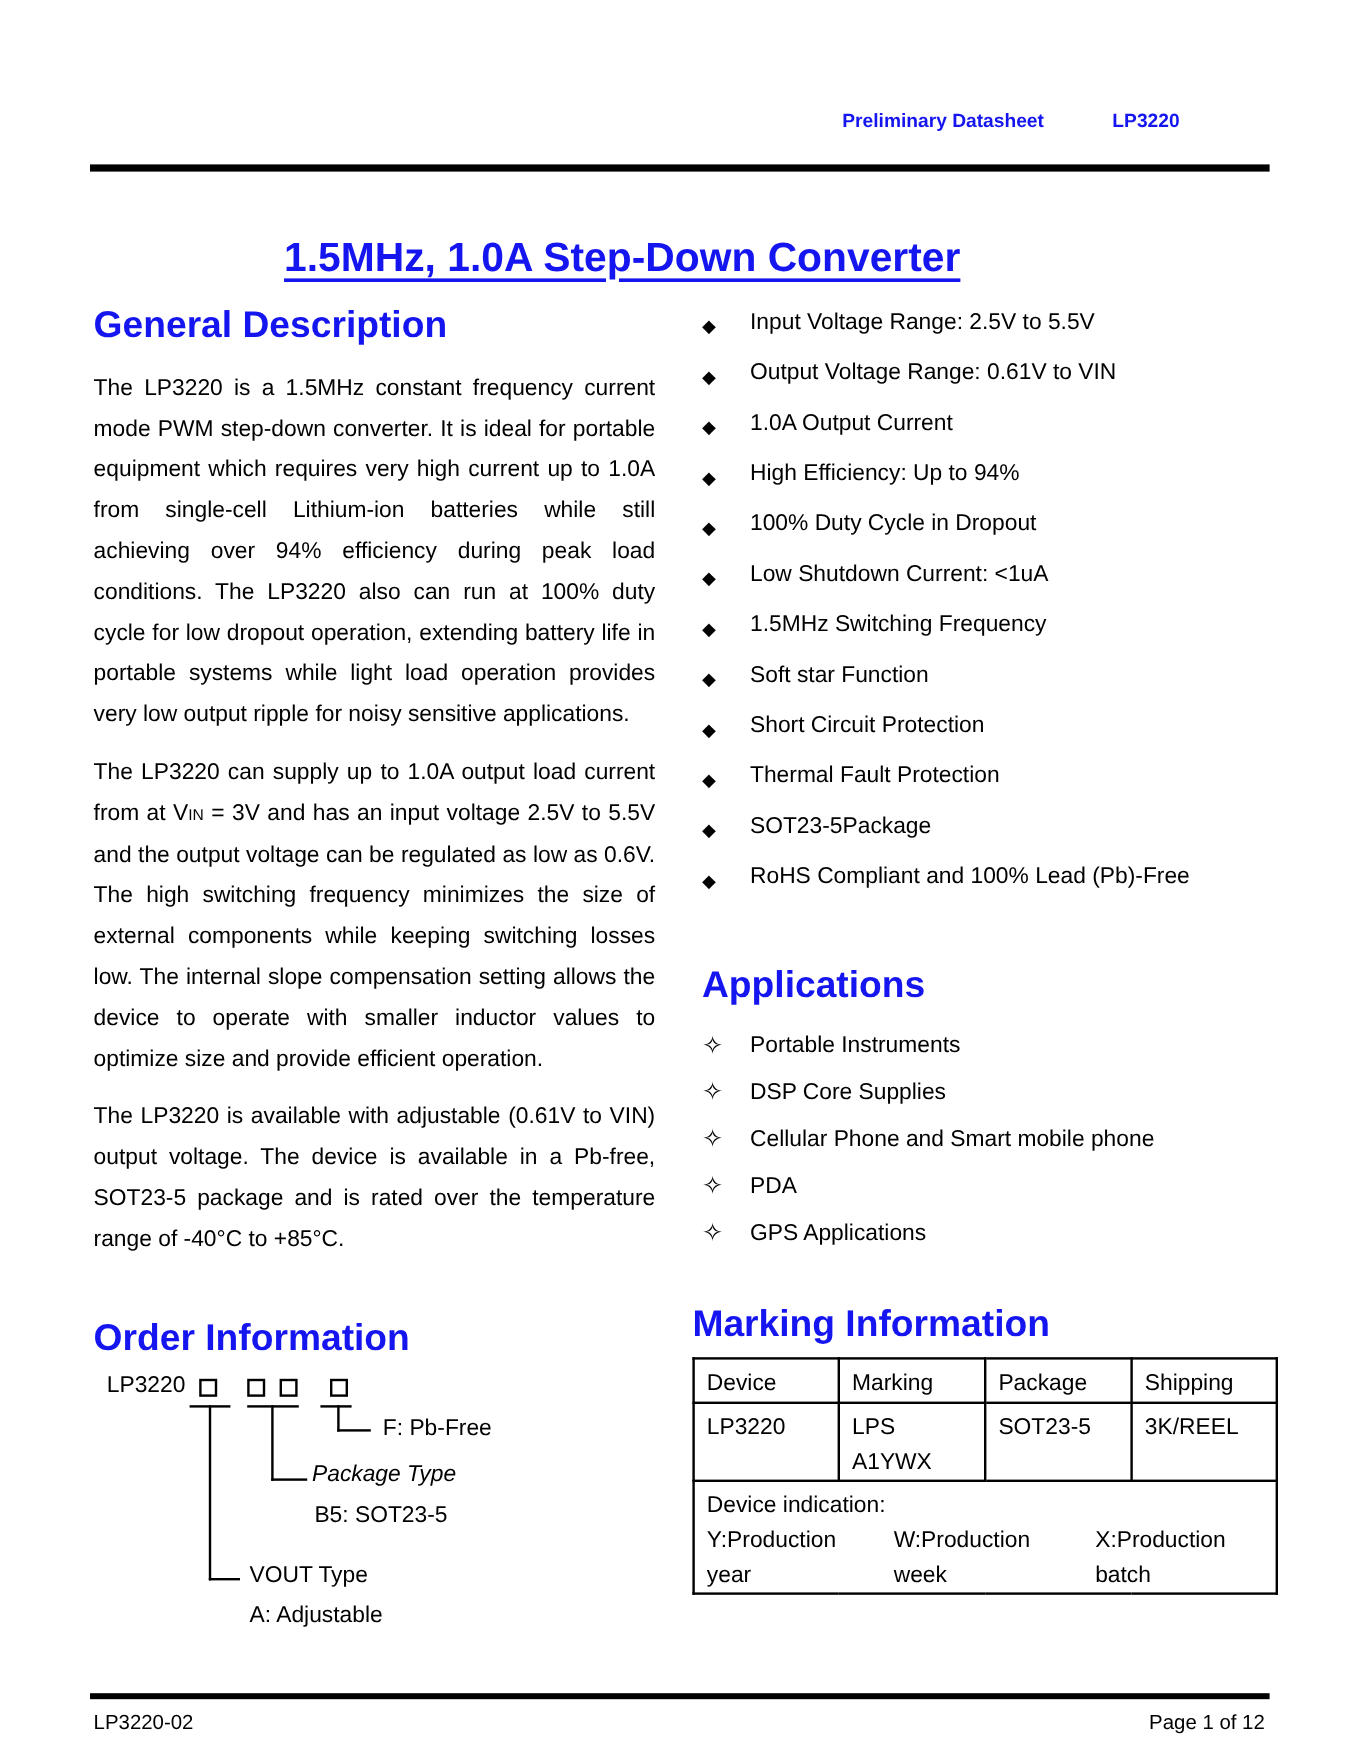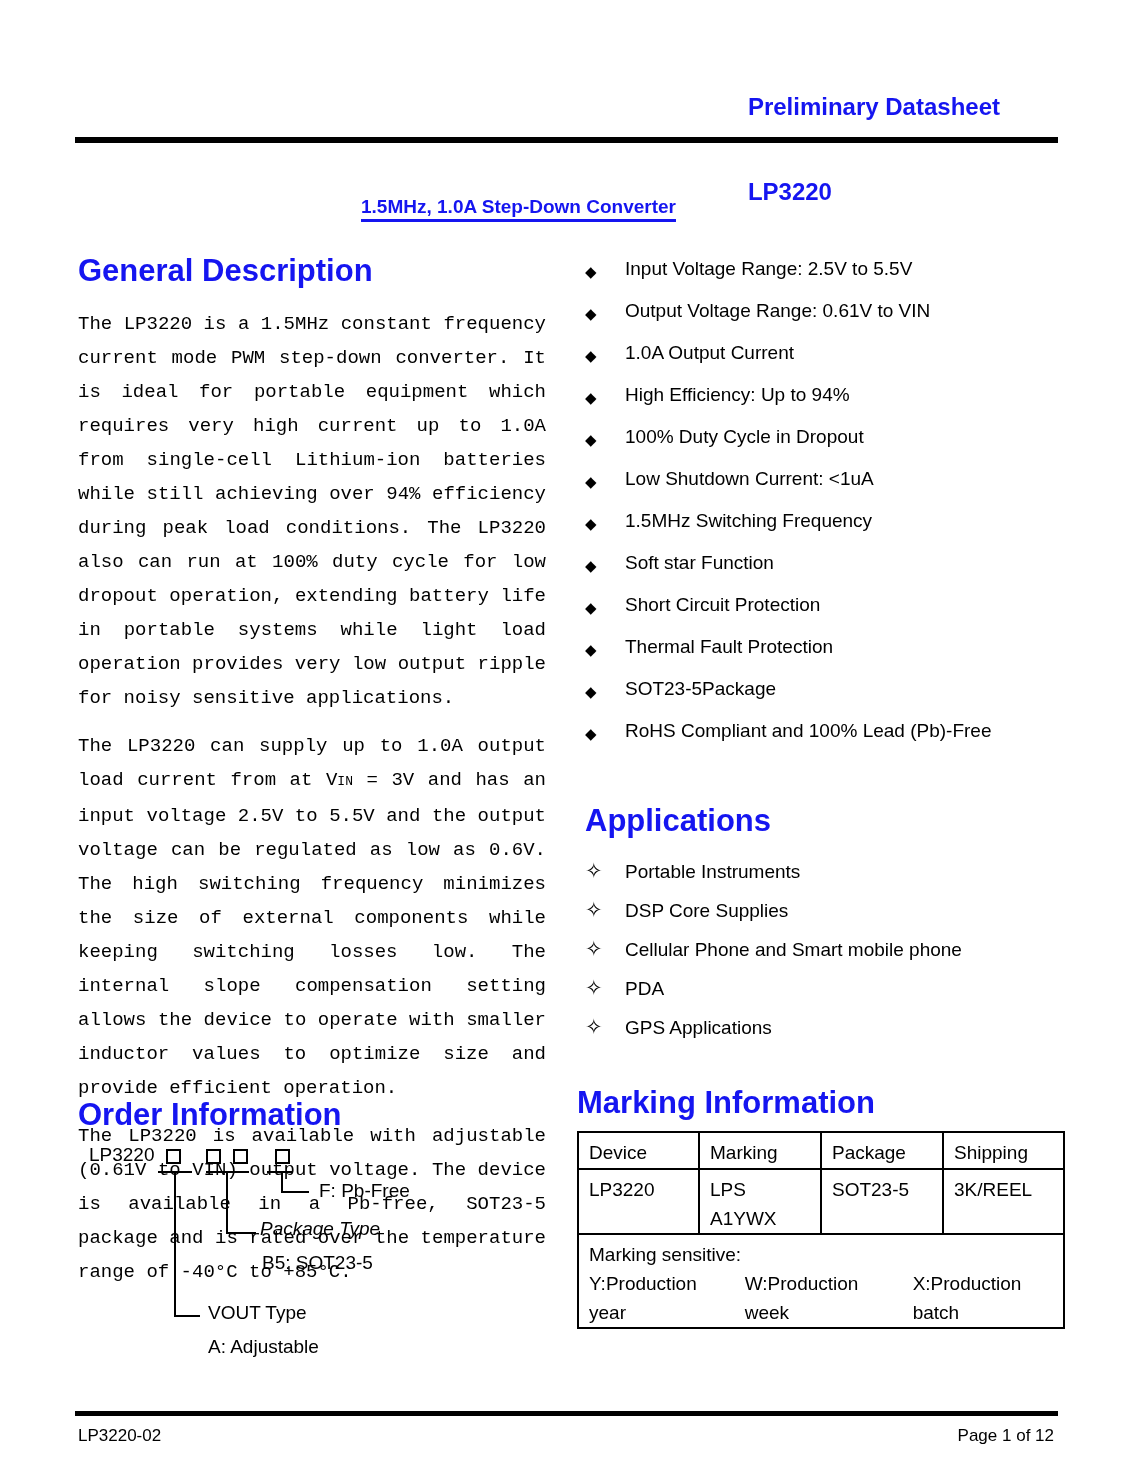--- a/index.html
+++ b/index.html
@@ -7,39 +7,38 @@
   .page {
     position:relative;
     width:1133px; height:1467px;
     background:#ffffff;
     font-family:"Liberation Sans", sans-serif;
     color:#000000;
     overflow:hidden;
   }
   
   .header {
-    position:absolute; top:93px; right:133px;
+    position:absolute; top:93px; right:150px;
     display:flex; gap:57px;
-    font-size:24px; font-weight:bold; color:#1515f0;
+    font-size:16px; font-weight:bold; color:#1515f0;
     white-space:nowrap;
-    flex-direction:column;
   }
   .header-rule { position:absolute; top:137px; left:75px; width:983px; height:6px; background:#000; }
   
   .title {
     position:absolute; top:196px; left:0; width:1037px;
-    text-align:center; font-size:19px; font-weight:bold; color:#1515f0;
+    text-align:center; font-size:34px; font-weight:bold; color:#1515f0;
   }
   .title span { text-decoration:underline; text-decoration-thickness:3px; text-underline-offset:6px; }
   
   h2.sec { font-size:31px; font-weight:bold; color:#1515f0; line-height:29px; }
   
   .gd { position:absolute; left:78px; top:256px; width:468px; }
   .gd h2 { margin-bottom:22px; }
-  .gd p { font-size:19px; line-height:34px; text-align:justify; margin-bottom:14px;font-family:Liberation Mono, monospace; }
+  .gd p { font-size:19px; line-height:34px; text-align:justify; margin-bottom:14px; }
   .sub { font-size:13px; }
   
   .features { position:absolute; left:585px; top:256px; width:478px; }
   .applications { position:absolute; left:585px; top:806px; width:478px; }
   .features h2, .applications h2 { margin-bottom:24px; }
   ul.blist { list-style:none; }
   ul.blist li { display:flex; align-items:flex-start; font-size:19px; line-height:26px; margin-bottom:13px; }
   .b-diamond { flex:none; width:40px; font-size:15px; padding-top:3px; font-family:"DejaVu Sans",sans-serif; }
   .b-star { flex:none; width:40px; font-size:21px; line-height:24px; font-family:"DejaVu Sans",sans-serif; }
   
@@ -217,21 +216,21 @@
         <td class="data">LP3220</td>
         <td class="data">
           <div>LPS</div>
           <div>A1YWX</div>
         </td>
         <td class="data">SOT23-5</td>
         <td class="data">3K/REEL</td>
       </tr>
       <tr>
         <td colspan="4">
-          <div>Marking sensitive:</div>
+          <div>Device indication:</div>
           <div class="note-line2">
             <span>Y:Production year</span>
             <span>W:Production week</span>
             <span>X:Production batch</span>
           </div>
         </td>
       </tr>
     </tbody>
       </table>
   </div>

